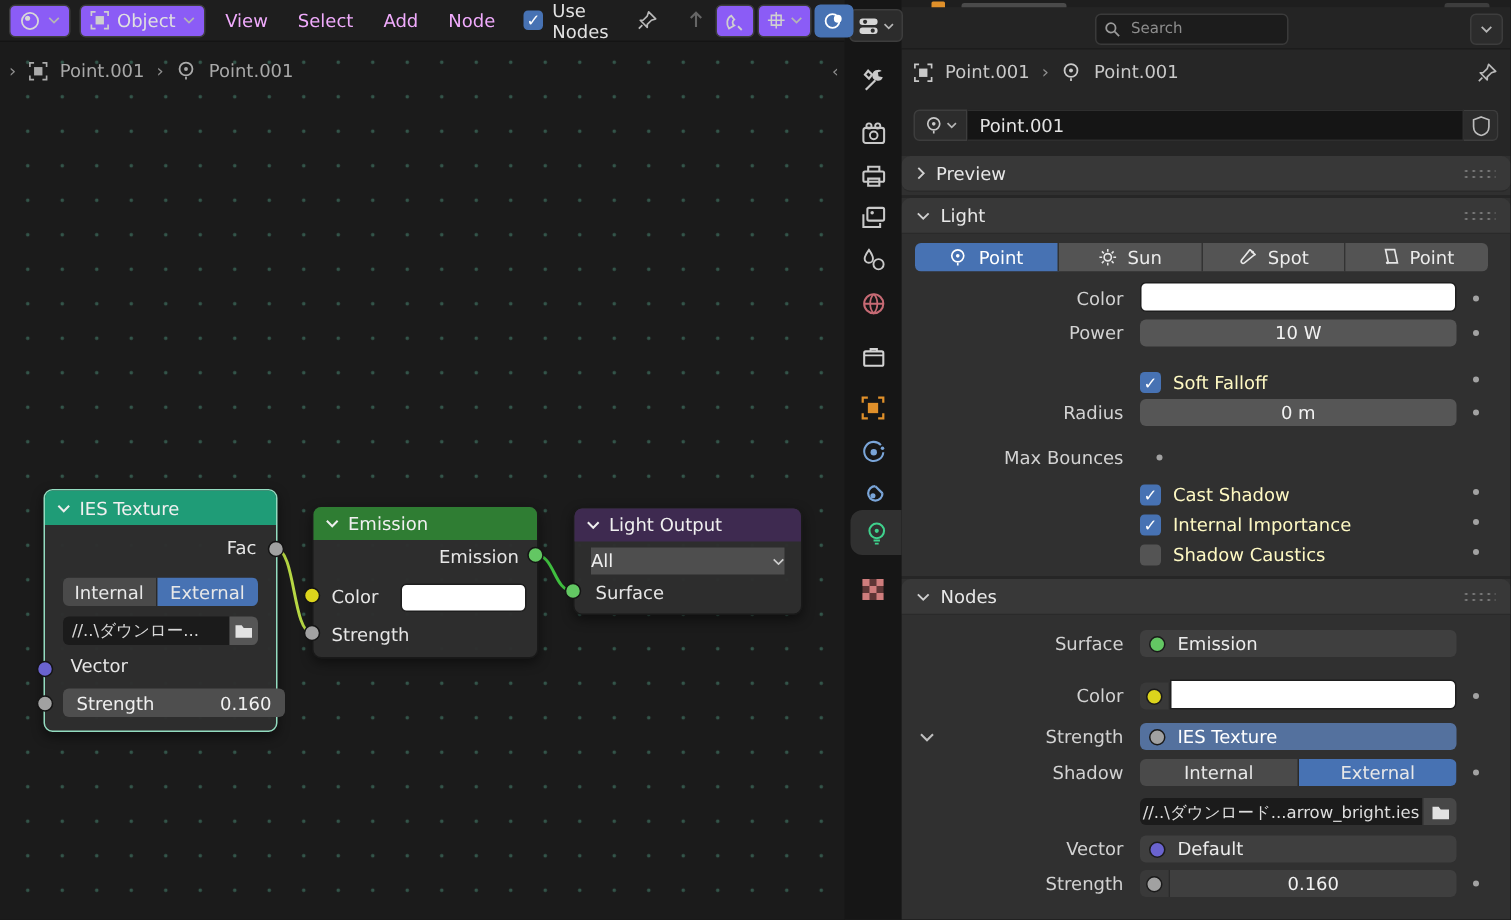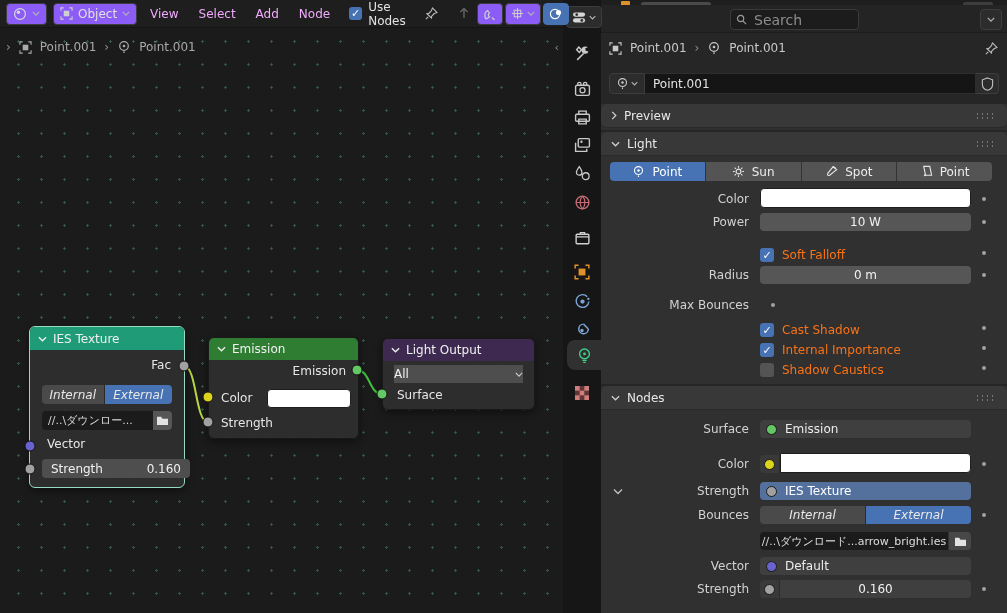--- a/index.html
+++ b/index.html
@@ -32,21 +32,21 @@
   .node-h{height:22px;display:flex;align-items:center;gap:6px;padding:0 8px;
     border-radius:5px 5px 0 0;color:#f0f0f0;}
   #node-ies{left:29px;top:326px;width:154px;height:160px;border:1.5px solid #93dcc0;}
   #node-ies .node-h{background:#1f9c77;height:23px;}
   #node-emission{left:208px;top:337px;width:149px;height:100px;}
   #node-emission .node-h{background:#2f7d33;}
   #node-output{left:382px;top:338px;width:151px;height:70px;}
   #node-output .node-h{background:#3e2a50;}
   .abs{position:absolute;}
   .seg{display:flex;overflow:hidden;border-radius:4px;}
-  .seg>div{display:flex;align-items:center;justify-content:center;height:100%;color:#e8e8e8;font-style:italic;}
+  .seg>div{display:flex;align-items:center;justify-content:center;height:100%;color:#e8e8e8;}
   .seg .on{background:#4772b3;}
   .seg .off{background:#4a4a4a;border-right:1px solid #2a2a2a;}
   .nfield{background:#1b1b1b;color:#d8d8d8;display:flex;align-items:center;
     padding:0 6px;border-radius:4px 0 0 4px;white-space:nowrap;overflow:hidden;font-size:11px;}
   .nfolder{background:#565656;border-radius:0 4px 4px 0;display:flex;align-items:center;justify-content:center;}
   .nslider{background:#4e4e4e;border-radius:4px;display:flex;align-items:center;
     justify-content:space-between;padding:0 9px;color:#f0f0f0;}
   .ndrop{background:#4e4e4e;border-radius:0;display:flex;align-items:center;
     justify-content:space-between;padding:0 0;color:#f0f0f0;}
   .socket{position:absolute;width:9px;height:9px;border-radius:50%;border:1px solid #141414;
@@ -61,21 +61,21 @@
     border:1px solid #3d3d3d;border-radius:4px;display:flex;align-items:center;justify-content:center;gap:2px;}
 
   
   #props{position:absolute;left:601px;top:0;width:406px;height:613px;background:#262626;}
   .clip-strip{position:absolute;left:0;top:0;right:0;height:5px;background:#1e1e1e;overflow:hidden;}
   .p-search-row{position:absolute;left:0;top:5px;right:0;height:27px;background:#242424;
     border-bottom:1px solid #1c1c1c;}
   .searchbox{position:absolute;left:129px;top:4px;width:117px;height:19px;background:#1c1c1c;
     border:1px solid #3a3a3a;border-radius:4px;display:flex;align-items:center;padding:0 5px;gap:5px;}
   .searchbox input{background:transparent;border:0;outline:0;color:#cfcfcf;width:85px;
-    font-family:inherit;font-size:14px;}
+    font-family:inherit;font-size:10px;}
   .searchbox input::placeholder{color:#8d8d8d;}
   .p-crumb{position:absolute;left:0;top:32px;right:0;height:32px;display:flex;align-items:center;
     padding:0 8px;gap:8px;color:#c9c9c9;}
   .p-name-row{position:absolute;left:8px;top:73px;right:8px;height:21px;display:flex;}
   .idsel{width:34px;background:#2c2c2c;border:1px solid #3d3d3d;border-radius:4px 0 0 4px;
     display:flex;align-items:center;justify-content:center;gap:2px;}
   .idname{flex:1;background:#151515;border:1px solid #2e2e2e;border-left:0;color:#e3e3e3;
     padding:0 8px;font-family:inherit;font-size:12px;outline:0;}
   .fakeuser{width:22px;background:#2c2c2c;border:1px solid #3d3d3d;border-left:0;
     border-radius:0 4px 4px 0;display:flex;align-items:center;justify-content:center;}
@@ -98,21 +98,21 @@
     justify-content:center;color:#f2f2f2;}
   .chip{background:#3f3f3f;border-radius:4px;width:100%;height:100%;display:flex;align-items:center;
     gap:8px;padding:0 6px;color:#ececec;}
   .chipdot{width:9px;height:9px;border-radius:50%;border:1px solid #1a1a1a;flex:none;}
   .minichip{width:19px;height:18px;background:#393939;border-radius:4px 0 0 4px;display:flex;
     align-items:center;justify-content:center;flex:none;border-right:1px solid #2b2b2b;}
   .cb{width:14px;height:14px;border-radius:3px;display:flex;align-items:center;justify-content:center;
     font-size:11px;color:#fff;flex:none;}
   .cb.on{background:#4772b3;}
   .cb.off{background:#545454;}
-  .cblabel{margin-left:8px;color:#f97316;}
+  .cblabel{margin-left:8px;color:#fef9c3;}
   .ltypes{position:absolute;left:9px;top:30px;width:382px;height:19px;display:flex;
     border-radius:4px;overflow:hidden;}
   .ltype{flex:1;display:flex;align-items:center;justify-content:center;gap:7px;background:#545454;
     border-right:1px solid #333;color:#ececec;}
   .ltype:last-child{border-right:0;}
   .ltype.on{background:#4772b3;color:#fff;}
   .filefield{background:#1b1b1b;border-radius:4px 0 0 4px;height:100%;flex:1;display:flex;
     align-items:center;justify-content:center;color:#dedede;font-size:11px;white-space:nowrap;overflow:hidden;}
   .filebtn{width:22px;height:100%;background:#474747;border-radius:0 4px 4px 0;display:flex;
     align-items:center;justify-content:center;flex:none;margin-left:1px;}
@@ -571,21 +571,21 @@
       <span class="plabel">Strength</span>
       <div class="pfield">
         <div class="chip" style="background:#54719e;color:#fff">
           <span class="chipdot" style="background:#a1a1a1"></span>
           <span>IES Texture</span>
         </div>
       </div>
     </div>
 
     <div class="prow" style="top:120px">
-      <span class="plabel">Bounces</span>
+      <span class="plabel">Shadow</span>
       <div class="pfield">
         <div class="seg" style="width:100%;height:100%">
           <div class="off" style="width:50%">Internal</div>
           <div class="on" style="width:50%">External</div>
         </div>
       </div>
       <span class="pdot"></span>
     </div>
 
     <div class="prow" style="top:146px">

